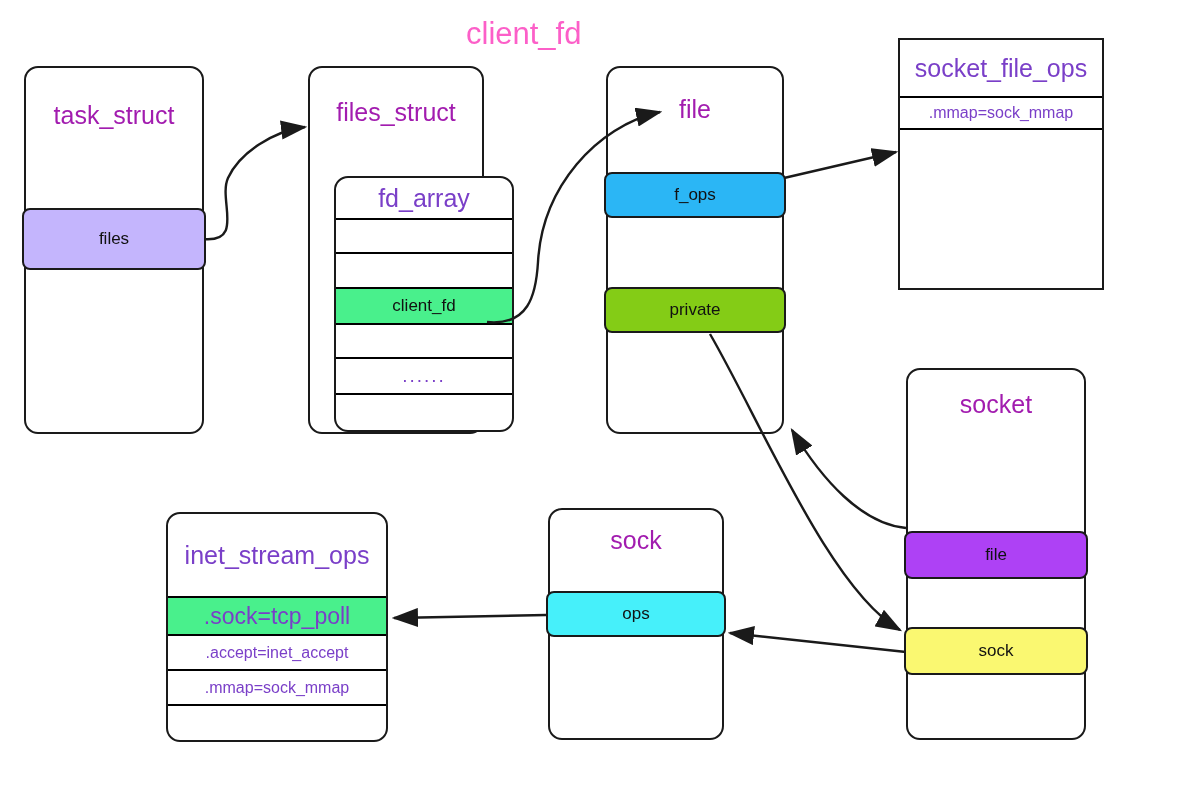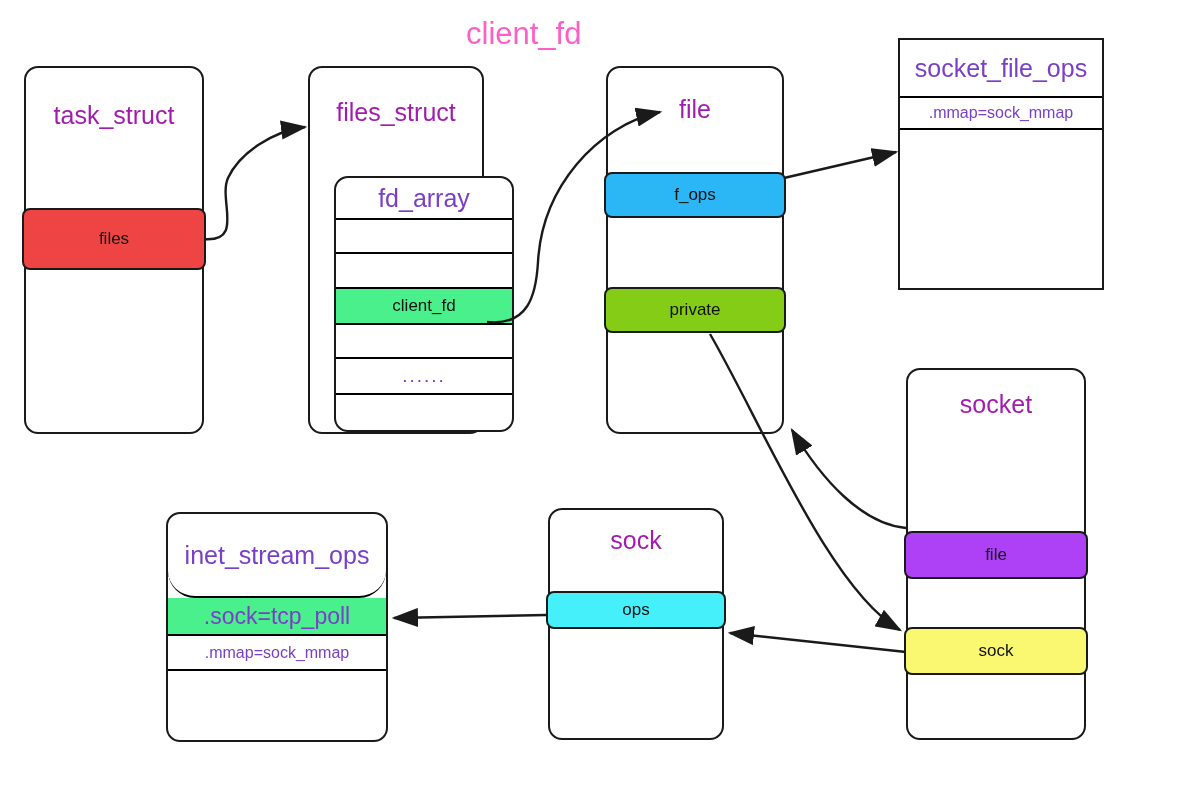--- a/index.html
+++ b/index.html
@@ -122,21 +122,21 @@
 
     <path d="M 710,334 C 760,420 830,590 900,630" fill="none" stroke="#1a1a1a" stroke-width="2.4" marker-end="url(#ah)"></path>
 
     <path d="M 906,652 L 730,633" fill="none" stroke="#1a1a1a" stroke-width="2.4" marker-end="url(#ah)"></path>
 
     <path d="M 546,615 L 394,618" fill="none" stroke="#1a1a1a" stroke-width="2.4" marker-end="url(#ah)"></path>
   </svg>
 
   <div class="node rounded" style="left:24px; top:66px; width:180px; height:368px;"></div>
   <div class="struct-title" style="left:24px; top:103px; width:180px;">task_struct</div>
-  <div class="slab" style="left:22px; top:208px; width:184px; height:62px; background:#ef4444;">files</div>
+  <div class="slab" style="left:22px; top:208px; width:184px; height:62px; background:#c4b5fd;">files</div>
 
   <div class="node rounded" style="left:308px; top:66px; width:176px; height:368px;"></div>
   <div class="struct-title" style="left:308px; top:100px; width:176px;">files_struct</div>
 
   <div class="tbl rounded" style="left:306px; top:176px; width:180px; height:256px;margin-left:28px;">
     <div class="tbl-row head" style="height:42px;">fd_array</div>
     <div class="tbl-row blank" style="height:34px;"></div>
     <div class="tbl-row blank" style="height:35px;"></div>
     <div class="tbl-row dark" style="height:36px; background:#49f08c;">client_fd</div>
     <div class="tbl-row blank" style="height:34px;"></div>
@@ -155,22 +155,23 @@
     <div class="tbl-row blank" style="height:88px;"></div>
   </div>
 
   <div class="node rounded" style="left:906px; top:368px; width:180px; height:372px;"></div>
   <div class="struct-title" style="left:906px; top:392px; width:180px;">socket</div>
   <div class="slab" style="left:904px; top:531px; width:184px; height:48px; background:#ae41f5;">file</div>
   <div class="slab" style="left:904px; top:627px; width:184px; height:48px; background:#faf871;">sock</div>
 
   <div class="node rounded" style="left:548px; top:508px; width:176px; height:232px;"></div>
   <div class="struct-title" style="left:548px; top:528px; width:176px;">sock</div>
-  <div class="slab" style="left:546px; top:591px; width:180px; height:38px; background:#46f0fa;">ops</div>
+  <div class="slab" style="left:546px; top:591px; width:180px; height:46px; background:#46f0fa;">ops</div>
 
   <div class="tbl rounded" style="left:166px; top:512px; width:222px; height:230px;">
-    <div class="tbl-row head" style="height:84px;border-radius:27px;">inet_stream_ops</div>
+    <div class="tbl-row head" style="height:84px;">inet_stream_ops</div>
     <div class="tbl-row big" style="height:38px; background:#49f08c;">.sock=tcp_poll</div>
+    <div class="tbl-row small" style="height:35px;">.accept=inet_accept</div>
     <div class="tbl-row small" style="height:35px;">.mmap=sock_mmap</div>
     <div class="tbl-row blank" style="height:34px;"></div>
   </div>
 
 </div>
 
 </body></html>

